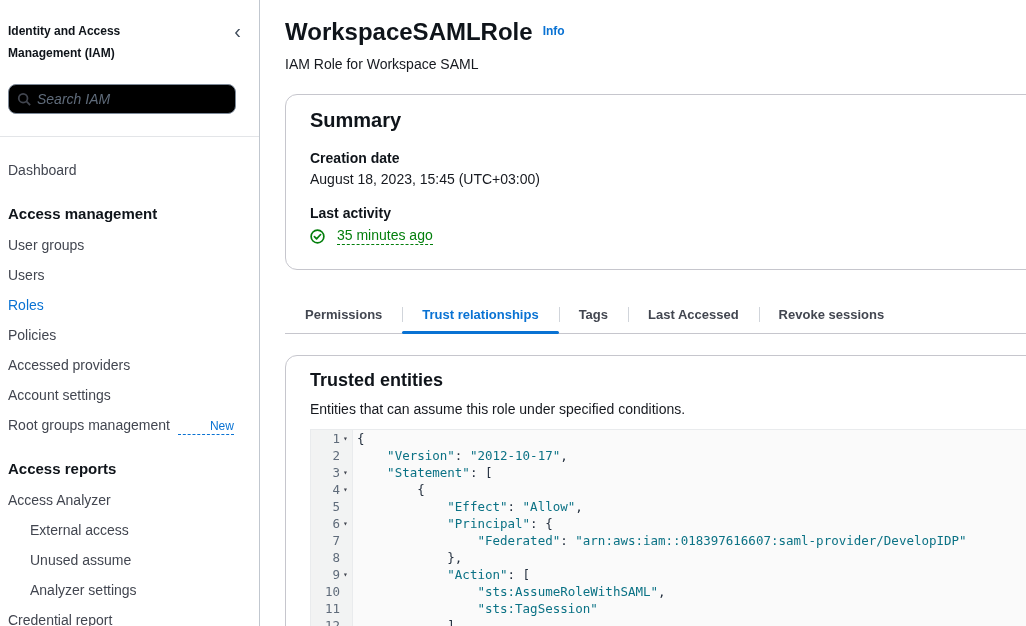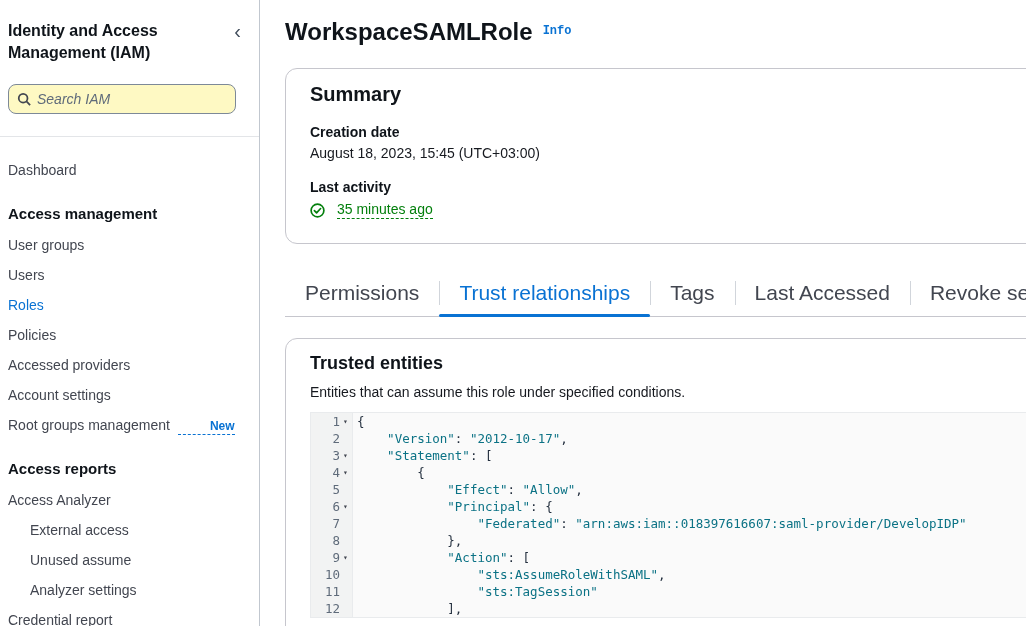--- a/index.html
+++ b/index.html
@@ -14,72 +14,72 @@
 
   
   .sidebar {
     position: absolute; left: 0; top: 0;
     width: 260px; height: 626px;
     border-right: 1px solid #c1c7cf;
     padding: 20px 12px 0 8px;
     background: #fff;
   }
   .sidebar-header { display: flex; justify-content: space-between; align-items: flex-start; }
-  .sidebar-title { font-size: 16px; font-weight: bold; line-height: 22px; width: 185px; color: #0f141a; }
+  .sidebar-title { font-size: 12px; font-weight: bold; line-height: 22px; width: 185px; color: #0f141a; }
   .collapse-btn { color: #414d5c; font-size: 20px; line-height: 18px; cursor: pointer; padding: 2px 6px; background: none; border: none; font-family: inherit; }
   .search-box {
     margin-top: 20px; display: flex; align-items: center; gap: 6px;
     border: 1px solid #7d8998; border-radius: 8px;
-    height: 30px; padding: 0 8px; width: 228px; background: #fef9c3;
+    height: 30px; padding: 0 8px; width: 228px; background: #000000;
   }
   .search-box svg { flex: 0 0 auto; }
   .search-input {
     border: none; outline: none; font-style: italic;
     color: #5f6b7a; font-size: 14px; width: 100%; background: transparent;
     font-family: "Liberation Sans", sans-serif;
   }
   .search-input::placeholder { color: #5f6b7a; font-style: italic; }
   .sidebar-divider { border: none; border-top: 1px solid #e3e5e8; margin: 22px -12px 0 -8px; }
   .nav { margin-top: 18px; }
   .nav-link { font-size: 14px; color: #424650; padding: 7px 0; cursor: pointer; }
   .nav-link span:first-child { display: inline-block; }
   .nav-link.active span:first-child { color: var(--accent, #0972d3); }
   .nav-link.indent { padding-left: 22px; }
   .nav-section { font-size: 15px; font-weight: bold; color: #0f141a; margin-top: 12px; padding: 8px 0; }
   .new-badge {
-    color: var(--accent, #0972d3); font-size: 12px; font-weight: bold;
+    color: var(--accent, #0972d3); font-size: 12px; font-weight: normal;
     margin-left: 8px; border-bottom: 1px dashed var(--accent, #0972d3);
     padding-bottom: 1px; cursor: pointer; padding-left: 32px;
   }
 
   
   .main { position: absolute; left: 261px; top: 0; width: 765px; height: 626px; padding: 18px 0 0 24px; }
   .page-title-row { display: flex; align-items: flex-start; gap: 10px; }
   .page-title { font-size: 24px; font-weight: bold; color: #0f141a; line-height: 28px; }
-  .info-link { color: var(--accent, #0972d3); font-size: 12px; font-weight: bold; margin-top: 6px; cursor: pointer; text-decoration: none; font-family: Liberation Mono, monospace; }
+  .info-link { color: var(--accent, #0972d3); font-size: 12px; font-weight: bold; margin-top: 6px; cursor: pointer; text-decoration: none; }
   .page-subtitle { margin-top: 10px; font-size: 14px; color: #16191f; }
 
   .card {
     border: 1px solid #c6c6cd; border-radius: 12px; background: #fff;
     width: 790px;
   }
   .summary-card { margin-top: 22px; padding: 14px 24px 22px; }
   .card-title { font-size: 20px; font-weight: bold; color: #0f141a; }
   .field-label { font-weight: bold; font-size: 14px; margin-top: 18px; color: #0f141a; }
   .field-value { font-size: 14px; margin-top: 5px; color: #16191f; }
   .last-activity-row { margin-top: 6px; display: inline-flex; align-items: center; gap: 12px; }
   .last-activity-text {
     color: var(--success, #037f0c); font-size: 14px;
     border-bottom: 1px dashed var(--success, #037f0c); padding-bottom: 1px; cursor: pointer;
   }
 
   
   .tabs { display: flex; margin-top: 28px; border-bottom: 1px solid #c6c6cd; width: 790px; }
   .tab {
-    padding: 9px 20px 11px; font-size: 21px; font-weight: normal;
+    padding: 9px 20px 11px; font-size: 13px; font-weight: bold;
     color: #424650; position: relative; cursor: pointer; white-space: nowrap;
   }
   .tab:not(:first-child)::before {
     content: ''; position: absolute; left: 0; top: 9px; bottom: 11px; width: 1px; background: #d1d5db;
   }
   .tab.active { color: var(--accent, #0972d3); }
   .tab.active::after {
     content: ''; position: absolute; left: 0; right: 0; bottom: -1px; height: 3px;
     background: var(--accent, #0972d3); border-radius: 2px;
   }
@@ -141,20 +141,21 @@
       <div class="nav-link"><span>Credential report</span></div>
     </nav>
 </aside>
 
 <main class="main">
 
   <div class="page-title-row">
     <h1 class="page-title">WorkspaceSAMLRole</h1>
     <a class="info-link">Info</a>
   </div>
+  <div class="page-subtitle">IAM Role for Workspace SAML</div>
 
   <section class="card summary-card">
     <h2 class="card-title">Summary</h2>
 
     <div class="field-label">Creation date</div>
     <div class="field-value">August 18, 2023, 15:45 (UTC+03:00)</div>
 
     <div class="field-label">Last activity</div>
     <div class="last-activity-row">
       <svg width="15" height="15" viewBox="0 0 16 16">

